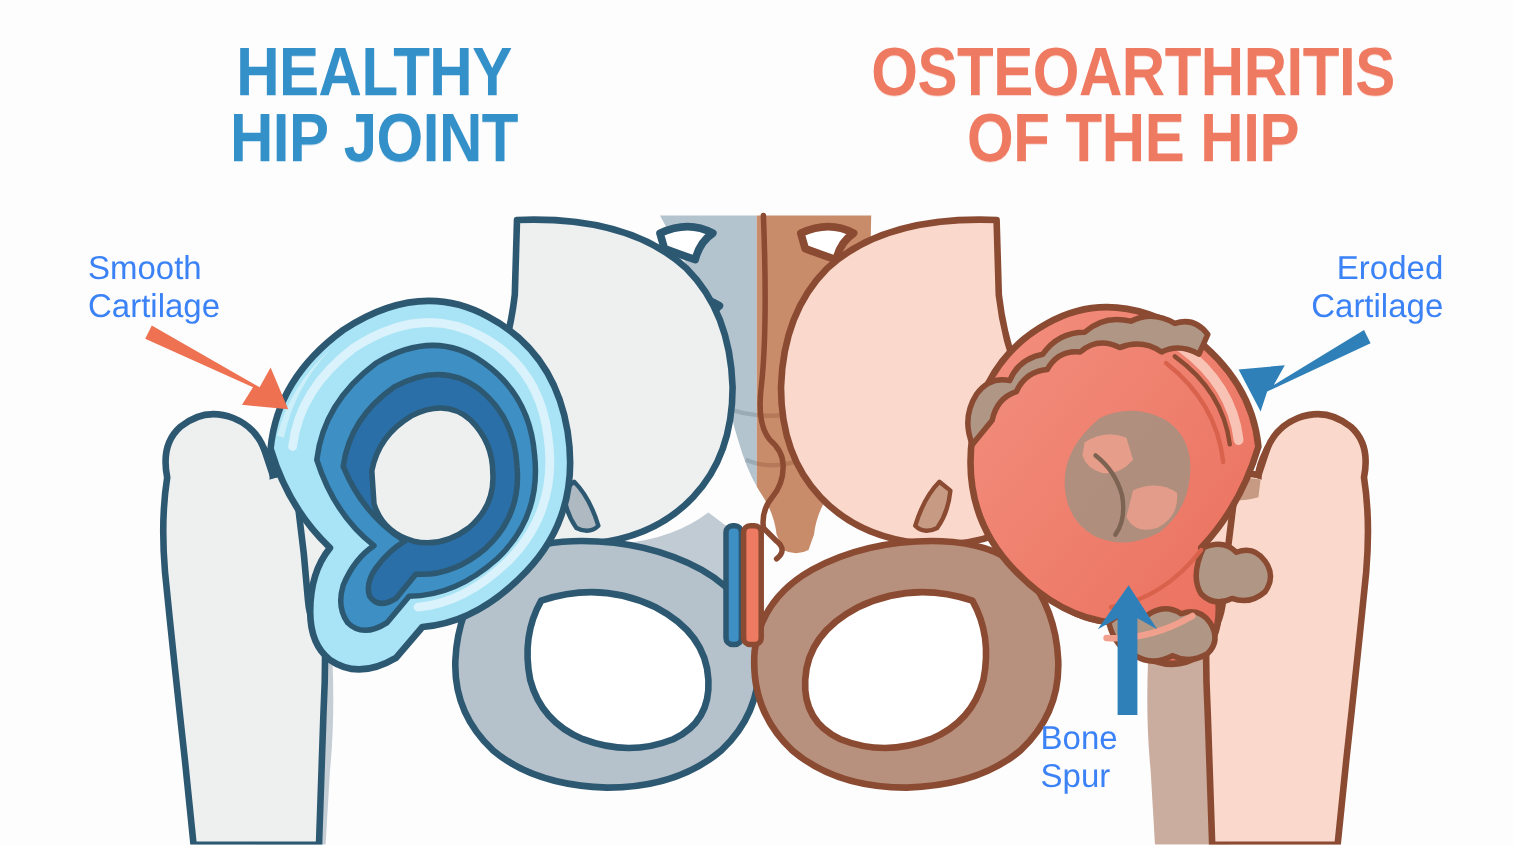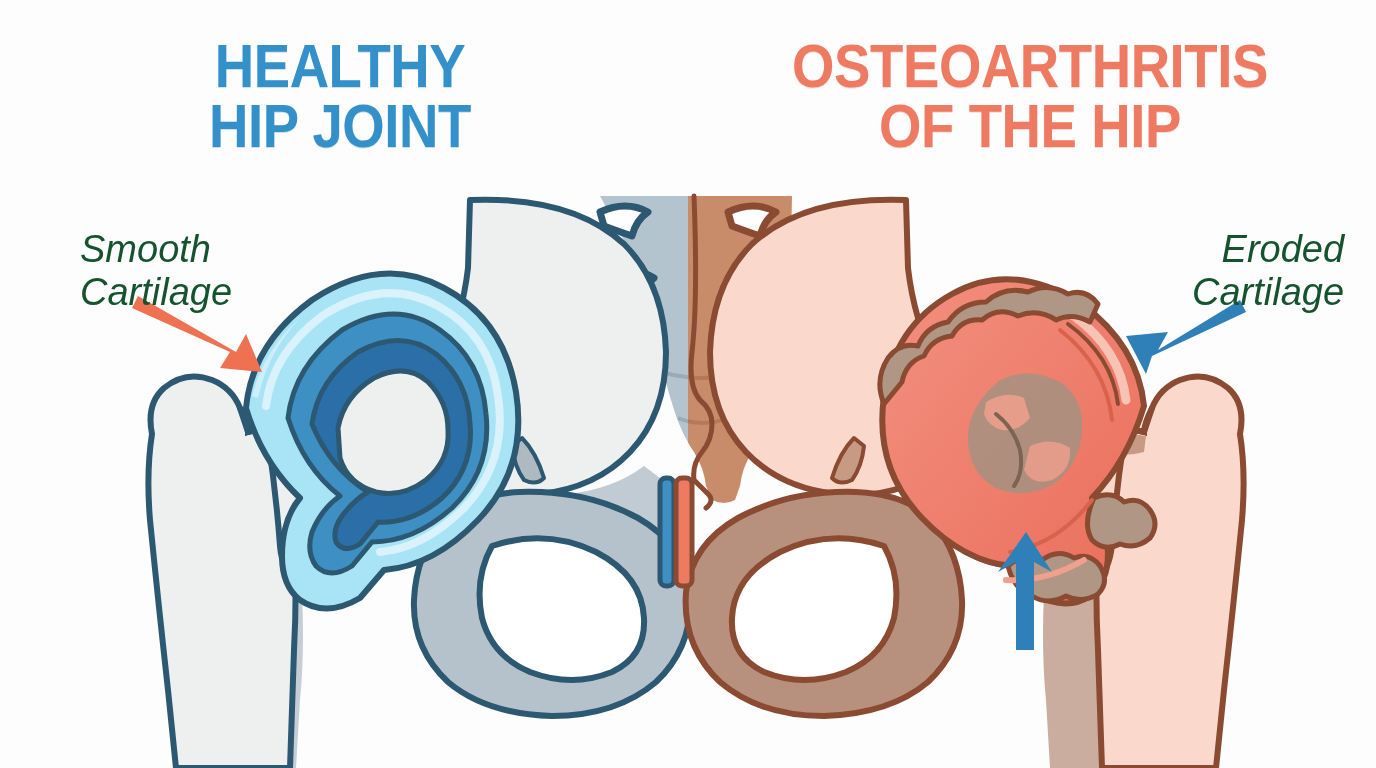--- a/index.html
+++ b/index.html
@@ -10,22 +10,22 @@
 
   .title{position:absolute;font-weight:700;line-height:0.96;letter-spacing:-0.5px;
          white-space:pre-line;text-align:center;
          font-family:"Liberation Sans Narrow","Liberation Sans",sans-serif;
          transform:scaleX(0.88);}
   #title-healthy{left:120px;top:36px;width:440px;color:#3390c8;font-size:62px;
                  text-shadow:0 1px 0 rgba(51,144,200,.25);}
   #title-oa{left:700px;top:36px;width:660px;color:#ef7a62;font-size:62px;
             text-shadow:0 1px 0 rgba(239,122,98,.25);}
 
-  .callout{position:absolute;color:#14532d;font-size:38px;line-height:1.12;
-           white-space:pre-line;font-weight:400;font-style:italic;}
+  .callout{position:absolute;color:#3b82f6;font-size:30px;line-height:1.12;
+           white-space:pre-line;font-weight:400;}
   #label-smooth{left:80px;top:228px;text-align:left;}
   #label-eroded{left:1192px;top:228px;text-align:right;}
   #label-spur{left:946px;top:655px;text-align:left;}
 </style>
 </head>
 <body>
 
 <div id="stage">
 
   <svg id="art" viewBox="0 0 1376 768" aria-hidden="true">
@@ -235,14 +235,16 @@
 
   <div class="title" id="title-healthy">HEALTHY
 HIP JOINT</div>
   <div class="title" id="title-oa">OSTEOARTHRITIS
 OF THE HIP</div>
 
   <div class="callout" id="label-smooth">Smooth
 Cartilage</div>
   <div class="callout" id="label-eroded">Eroded
 Cartilage</div>
+  <div class="callout" id="label-spur">Bone
+Spur</div>
 
 </div>
 
 </body></html>

